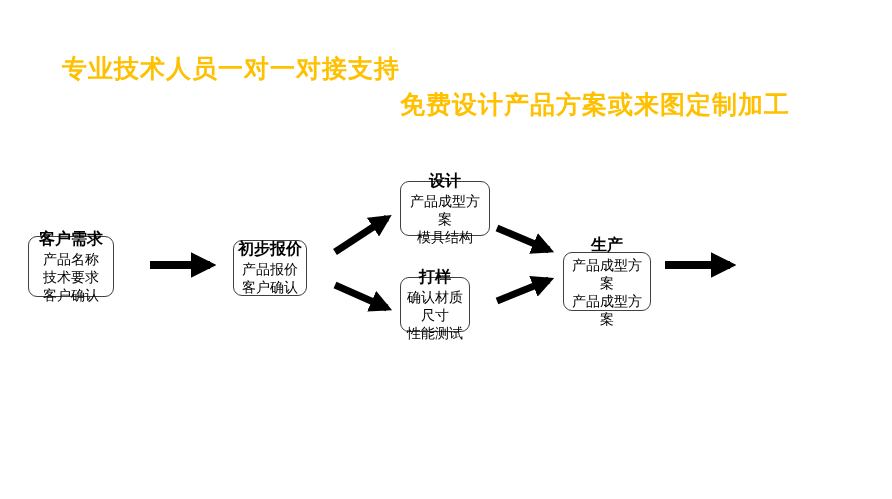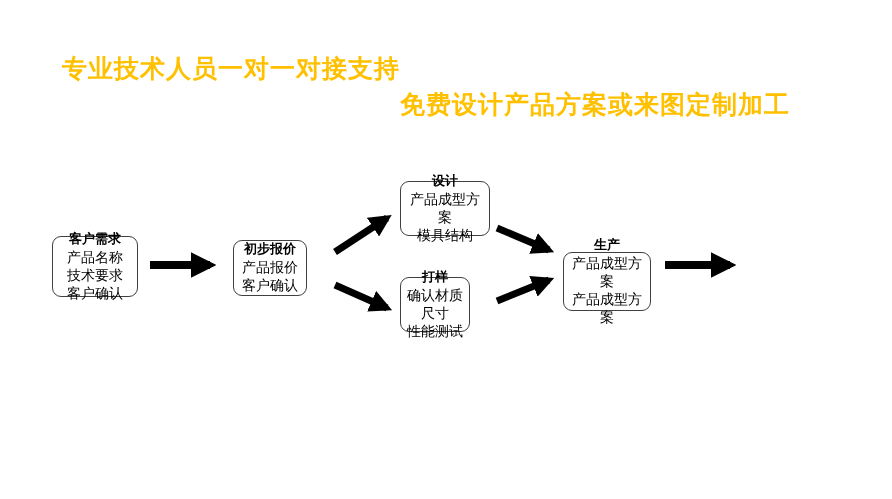--- a/index.html
+++ b/index.html
@@ -39,28 +39,28 @@
     display: flex;
     flex-direction: column;
     align-items: center;
     justify-content: center;
     text-align: center;
     color: #000000;
     padding: 2px 4px;
   }
   .node-title {
     font-weight: bold;
-    font-size: 13px;
+    font-size: 16px;
     line-height: 1.3;
   }
   .node-line {
     font-size: 14px;
     line-height: 1.3;
   }
-  .node-needs      { left: 52px;  top: 236px; width: 86px;  height: 61px; }
+  .node-needs      { left: 28px;  top: 236px; width: 86px;  height: 61px; }
   .node-quote      { left: 233px; top: 240px; width: 74px;  height: 56px; }
   .node-design     { left: 400px; top: 181px; width: 90px;  height: 55px; }
   .node-sample     { left: 400px; top: 277px; width: 70px;  height: 55px; }
   .node-production { left: 563px; top: 252px; width: 88px;  height: 59px; }
   .node-delivery   { left: 748px; top: 240px; width: 88px;  height: 48px; }
 </style>
 </head>
 <body>
 
 <div class="canvas">

